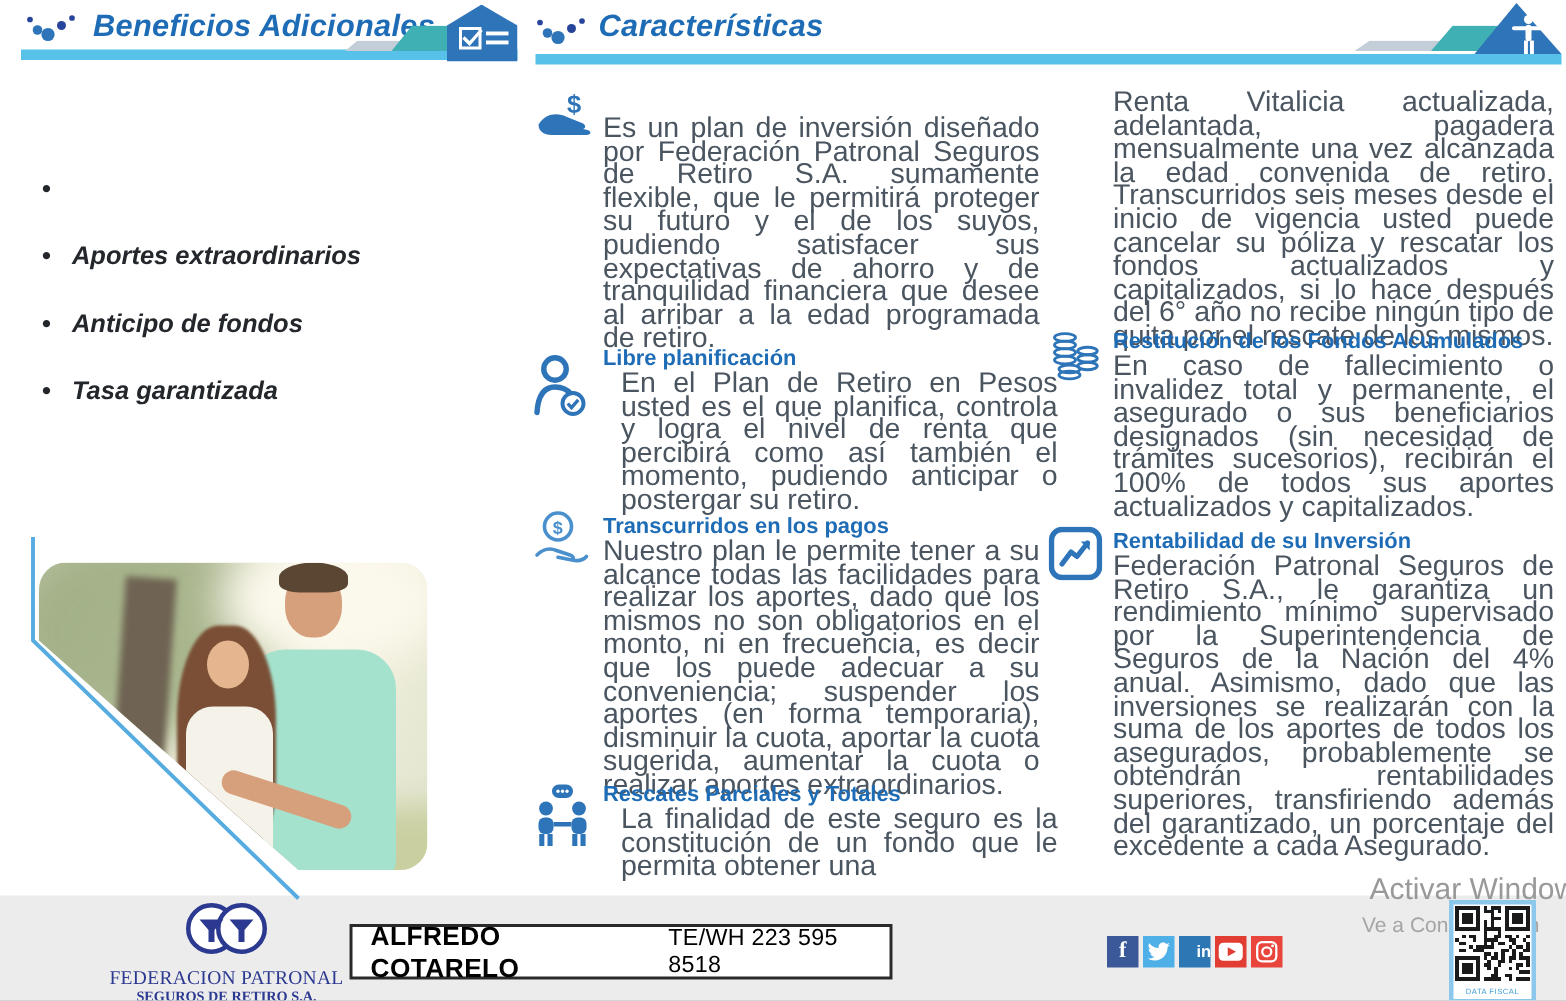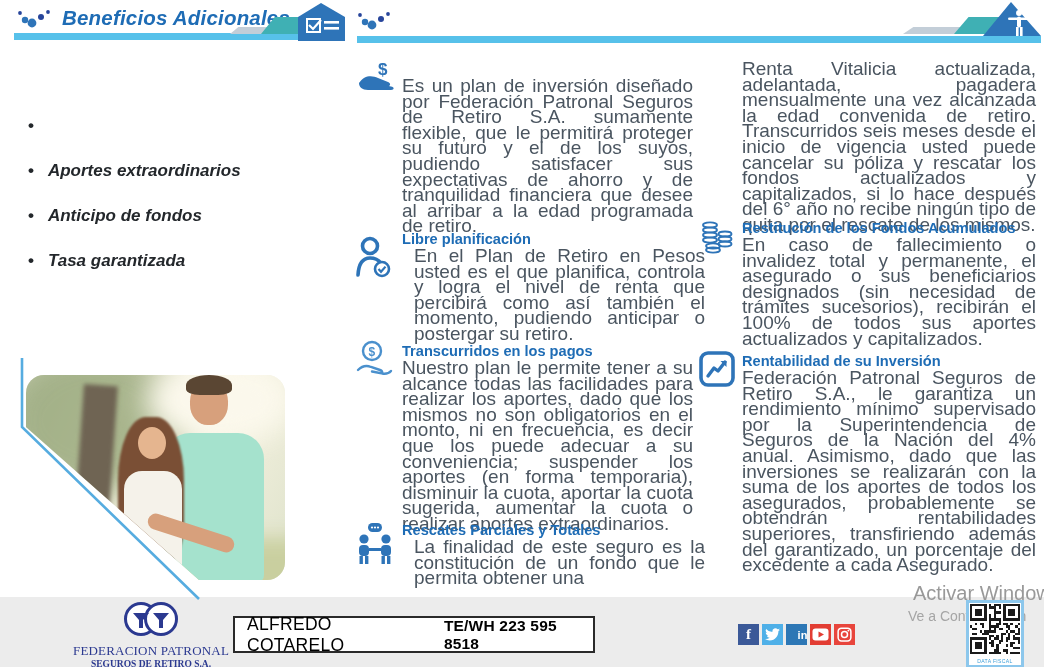--- a/index.html
+++ b/index.html
@@ -42,22 +42,22 @@
 
   .deco-line{position:absolute;left:0;top:350px;z-index:2;}
 
   
   .footer{position:absolute;left:0;top:597px;width:1044px;height:70px;background:#ececec;}
   .logo{position:absolute;left:56px;top:600px;width:190px;text-align:center;color:var(--navy);}
   .logo-txt1{font-family:"Liberation Serif",serif;font-weight:normal;font-size:13px;letter-spacing:.2px;margin-top:1px;}
   .logo-txt2{font-family:"Liberation Serif",serif;font-weight:bold;font-size:9.5px;}
   .contact{position:absolute;left:233px;top:616px;width:362px;height:37px;background:#fff;border:2px solid #2a2a2a;
     display:flex;align-items:center;padding-left:12px;color:#000;}
-  .contact .nm{font-size:17.5px;font-weight:normal;letter-spacing:.3px;}
-  .contact .ph{font-size:15.5px;font-weight:bold;margin-left:14px;letter-spacing:.2px;}
+  .contact .nm{font-size:17.5px;font-weight:bold;letter-spacing:.3px;}
+  .contact .ph{font-size:15.5px;font-weight:normal;margin-left:14px;letter-spacing:.2px;}
   .social{position:absolute;left:738px;top:624px;display:flex;gap:3px;}
   .soc{width:21px;height:21px;display:flex;align-items:center;justify-content:center;color:#fff;font-weight:bold;}
   .soc.fb{background:#3b5998;font-size:15px;font-family:"Liberation Serif",serif;}
   .soc.tw{background:#4fb0e8;}
   .soc.li{background:#2d77b5;font-size:11px;padding-left:12px;}
   .soc.yt{background:#e23d33;}
   .soc.ig{background:#e8453c;}
 
   .wm1{position:absolute;left:913px;top:582px;font-size:20px;color:#999;z-index:4;white-space:nowrap;}
   .wm2{position:absolute;left:908px;top:608px;font-size:14px;color:#a5a5a5;z-index:4;white-space:nowrap;}
@@ -88,20 +88,21 @@
     <rect x="26" y="24" width="15" height="2.6" fill="#fff"></rect>
   </svg>
 
   <svg style="position:absolute;left:356px;top:8px;" width="40" height="26" viewBox="0 0 40 26">
     <circle cx="4" cy="7" r="1.9" fill="#27459b"></circle>
     <circle cx="9" cy="14" r="3.2" fill="#2e74b8"></circle>
     <circle cx="16" cy="17" r="4.4" fill="#2e74b8"></circle>
     <circle cx="25" cy="11" r="3" fill="#27459b"></circle>
     <circle cx="32" cy="6" r="1.9" fill="#27459b"></circle>
   </svg>
+  <div class="hdr-title" style="left:399px;top:6px;">Características</div>
   <div class="hdr-bar" style="left:357px;top:36px;width:684px;"></div>
   <div class="gray-par" style="left:903px;top:27px;width:74px;"></div>
   <div class="teal-par" style="left:954px;top:17px;width:56px;"></div>
   <svg style="position:absolute;left:983px;top:2px;" width="58" height="34" viewBox="0 0 58 34">
     <polygon points="28,0 58,34 0,34" fill="#2e74b8"></polygon>
     <circle cx="36" cy="11" r="3" fill="#fff"></circle>
     <rect x="34" y="14.5" width="4" height="11" rx="2" fill="#fff"></rect>
     <rect x="25" y="15.5" width="22" height="2.6" rx="1.3" fill="#fff"></rect>
     <rect x="33" y="25" width="2.6" height="9" fill="#fff"></rect>
     <rect x="37" y="25" width="2.6" height="9" fill="#fff"></rect>

